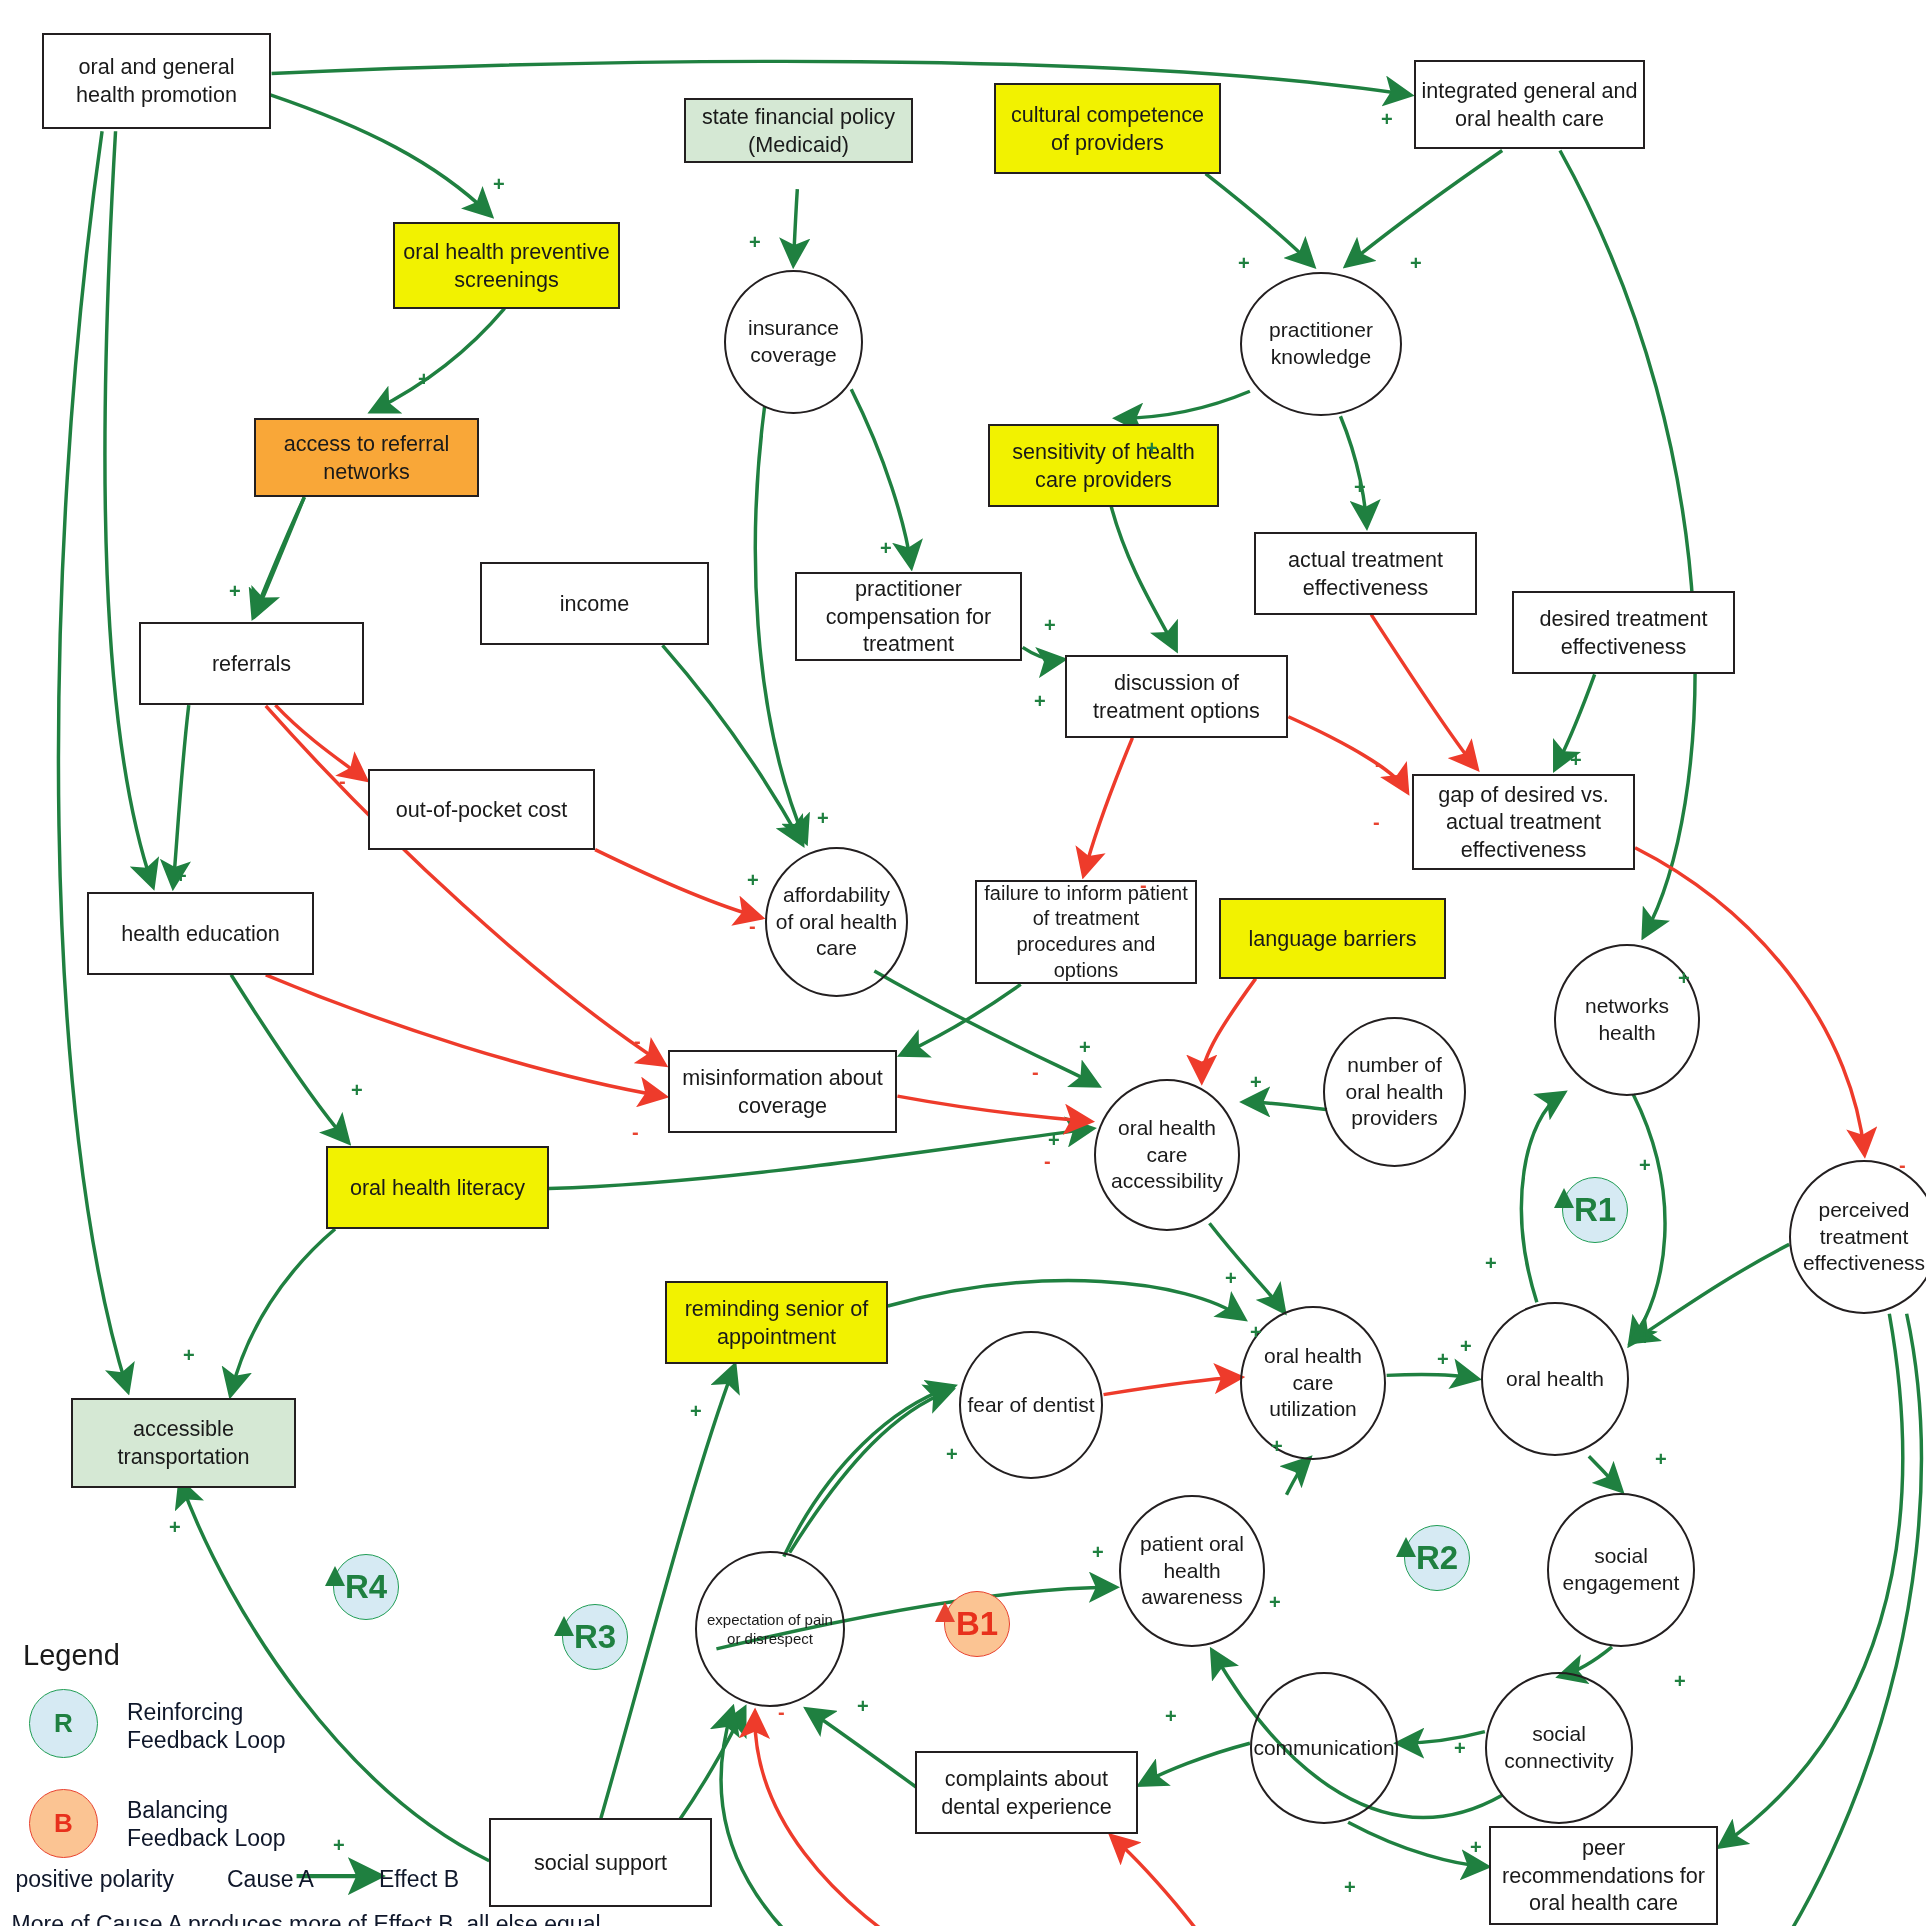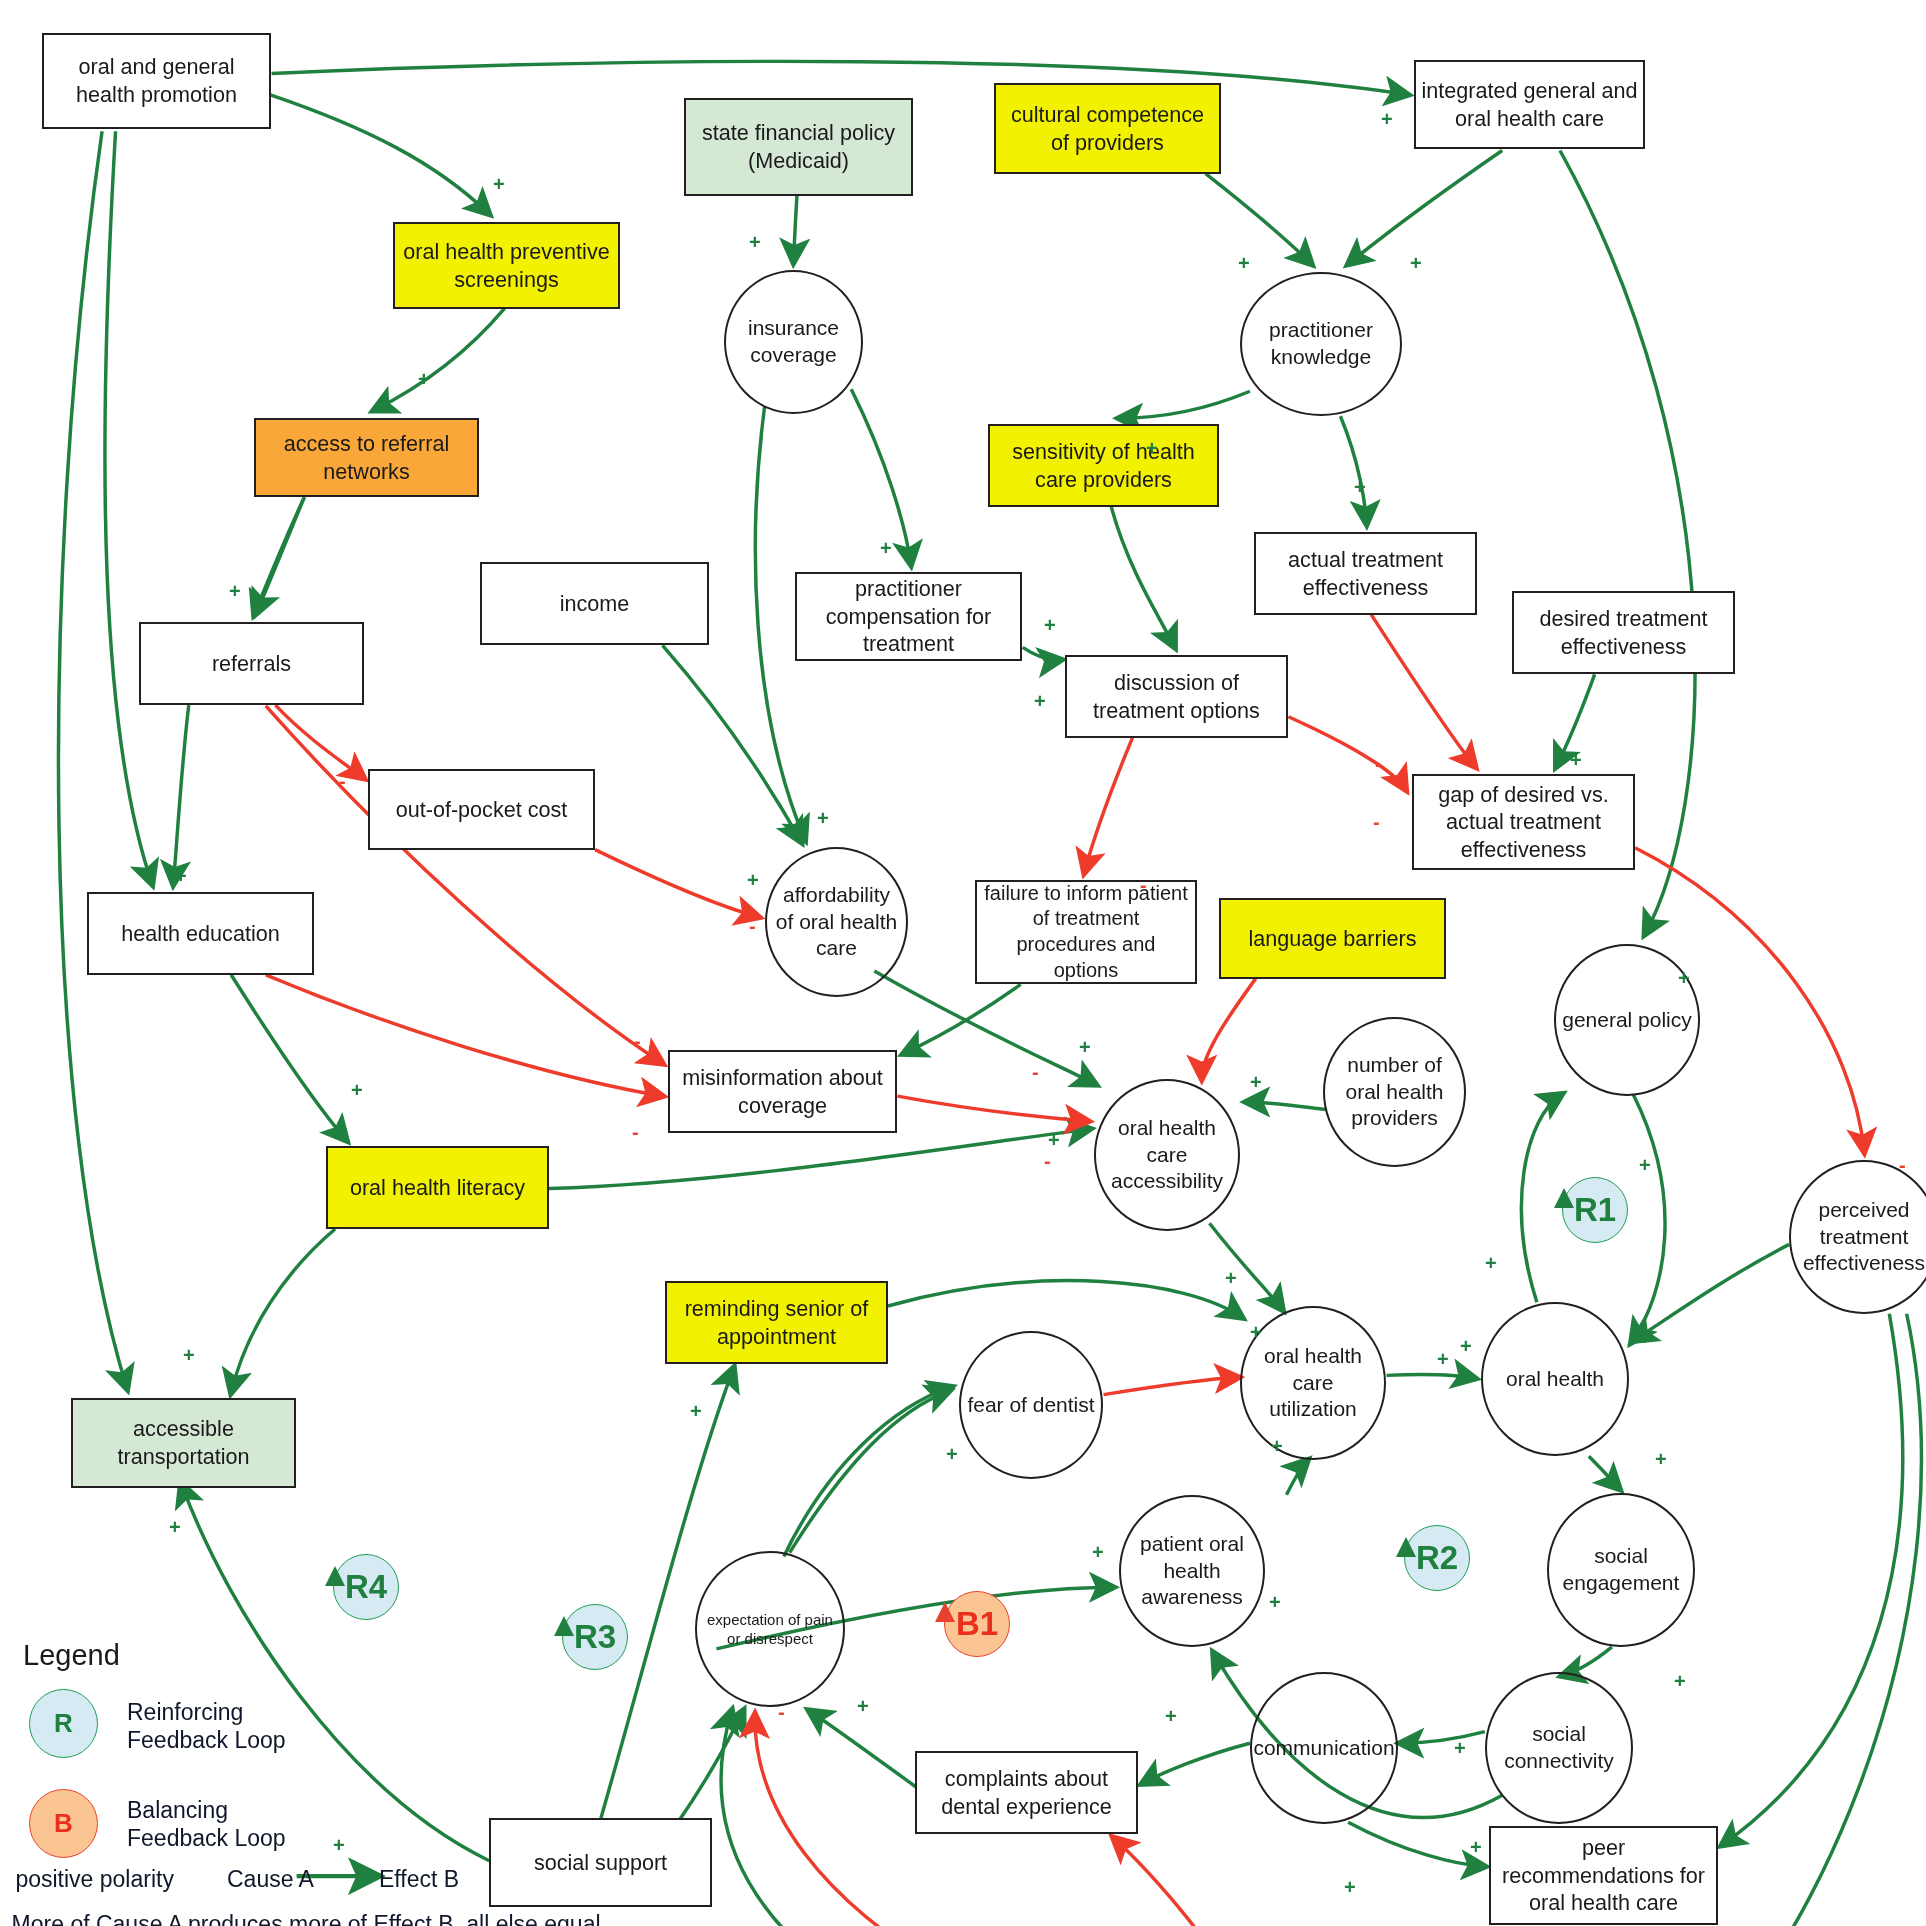--- a/index.html
+++ b/index.html
@@ -168,40 +168,40 @@
 
     <g fill="none" stroke-width="11">
       <path d="M770,4870 L980,4870" stroke="#1f8040" marker-end="url(#ag)"></path>
       <path d="M770,5110 L980,5110" stroke="#ee3b2b" marker-end="url(#ar)"></path>
     </g>
   </svg>
 
   <div id="node-host">
       <div class="node rect" style="left: 42px; top: 33px; width: 229px; height: 96px; font-size: 21.6px; padding: 0px 4.6px;">oral and general health promotion</div>
       <div class="node rect" style="left: 1414px; top: 60px; width: 231px; height: 89px; font-size: 21.6px; padding: 0px 4.6px;">integrated general and oral health care</div>
-      <div class="node rect green" style="left: 684px; top: 98px; width: 229px; height: 98px; font-size: 21.6px; padding: 0px 4.6px;">state financial policy (Medicaid)</div>
+      <div class="node rect green" style="left: 684px; top: 98px; width: 229px; height: 65px; font-size: 21.6px; padding: 0px 4.6px;">state financial policy (Medicaid)</div>
       <div class="node rect yellow" style="left: 994px; top: 83px; width: 227px; height: 91px; font-size: 21.6px; padding: 0px 4.6px;">cultural competence of providers</div>
       <div class="node rect yellow" style="left: 393px; top: 222px; width: 227px; height: 87px; font-size: 21.6px; padding: 0px 4.6px;">oral health preventive screenings</div>
       <div class="node ellipse" style="left: 724px; top: 270px; width: 139px; height: 144px; font-size: 21px; padding: 0px 4.6px;">insurance coverage</div>
       <div class="node ellipse" style="left: 1240px; top: 272px; width: 162px; height: 144px; font-size: 21px; padding: 0px 4.6px;">practitioner knowledge</div>
       <div class="node rect orange" style="left: 254px; top: 418px; width: 225px; height: 79px; font-size: 21.6px; padding: 0px 4.6px;">access to referral networks</div>
       <div class="node rect yellow" style="left: 988px; top: 424px; width: 231px; height: 83px; font-size: 21.6px; padding: 0px 4.6px;">sensitivity of health care providers</div>
       <div class="node rect" style="left: 1254px; top: 532px; width: 223px; height: 83px; font-size: 21.6px; padding: 0px 4.6px;">actual treatment effectiveness</div>
       <div class="node rect" style="left: 480px; top: 562px; width: 229px; height: 83px; font-size: 21.6px; padding: 0px 4.6px;">income</div>
       <div class="node rect" style="left: 795px; top: 572px; width: 227px; height: 89px; font-size: 21.6px; padding: 0px 4.6px;">practitioner compensation for treatment</div>
       <div class="node rect" style="left: 1512px; top: 591px; width: 223px; height: 83px; font-size: 21.6px; padding: 0px 4.6px;">desired treatment effectiveness</div>
       <div class="node rect" style="left: 139px; top: 622px; width: 225px; height: 83px; font-size: 21.6px; padding: 0px 4.6px;">referrals</div>
       <div class="node rect" style="left: 1065px; top: 655px; width: 223px; height: 83px; font-size: 21.6px; padding: 0px 4.6px;">discussion of treatment options</div>
       <div class="node rect" style="left: 368px; top: 769px; width: 227px; height: 81px; font-size: 21.6px; padding: 0px 4.6px;">out-of-pocket cost</div>
       <div class="node rect" style="left: 1412px; top: 774px; width: 223px; height: 96px; font-size: 21.6px; padding: 0px 4.6px;">gap of desired vs. actual treatment effectiveness</div>
       <div class="node ellipse" style="left: 765px; top: 847px; width: 143px; height: 150px; font-size: 21px; padding: 0px 4.6px;">affordability of oral health care</div>
       <div class="node rect" style="left: 975px; top: 880px; width: 222px; height: 104px; font-size: 20px; padding: 0px 4.6px;">failure to inform patient of treatment procedures and options</div>
       <div class="node rect" style="left: 87px; top: 892px; width: 227px; height: 83px; font-size: 21.6px; padding: 0px 4.6px;">health education</div>
       <div class="node rect yellow" style="left: 1219px; top: 898px; width: 227px; height: 81px; font-size: 21.6px; padding: 0px 4.6px;">language barriers</div>
-      <div class="node ellipse" style="left: 1554px; top: 944px; width: 146px; height: 152px; font-size: 21px; padding: 0px 4.6px;">general policy</div>
+      <div class="node ellipse" style="left: 1554px; top: 944px; width: 146px; height: 152px; font-size: 21px; padding: 0px 4.6px;">networks health</div>
       <div class="node rect" style="left: 668px; top: 1050px; width: 229px; height: 83px; font-size: 21.6px; padding: 0px 4.6px;">misinformation about coverage</div>
       <div class="node ellipse" style="left: 1323px; top: 1017px; width: 143px; height: 150px; font-size: 21px; padding: 0px 4.6px;">number of oral health providers</div>
       <div class="node ellipse" style="left: 1094px; top: 1079px; width: 146px; height: 152px; font-size: 21px; padding: 0px 4.6px;">oral health care accessibility</div>
       <div class="node rect yellow" style="left: 326px; top: 1146px; width: 223px; height: 83px; font-size: 21.6px; padding: 0px 4px;">oral health literacy</div>
       <div class="node ellipse" style="left: 1789px; top: 1160px; width: 150px; height: 154px; font-size: 21px; padding: 0px 4.6px;">perceived treatment effectiveness</div>
       <div class="node rect yellow" style="left: 665px; top: 1281px; width: 223px; height: 83px; font-size: 21.6px; padding: 0px 4.6px;">reminding senior of appointment</div>
       <div class="node ellipse" style="left: 1240px; top: 1306px; width: 146px; height: 154px; font-size: 21px; padding: 0px 4.6px;">oral health care utilization</div>
       <div class="node ellipse" style="left: 1481px; top: 1302px; width: 148px; height: 154px; font-size: 21px; padding: 0px 4.6px;">oral health</div>
       <div class="node rect green" style="left: 71px; top: 1398px; width: 225px; height: 90px; font-size: 21.6px; padding: 0px 4.6px;">accessible transportation</div>
       <div class="node ellipse" style="left: 959px; top: 1331px; width: 144px; height: 148px; font-size: 21px; padding: 0px 4.6px;">fear of dentist</div>

